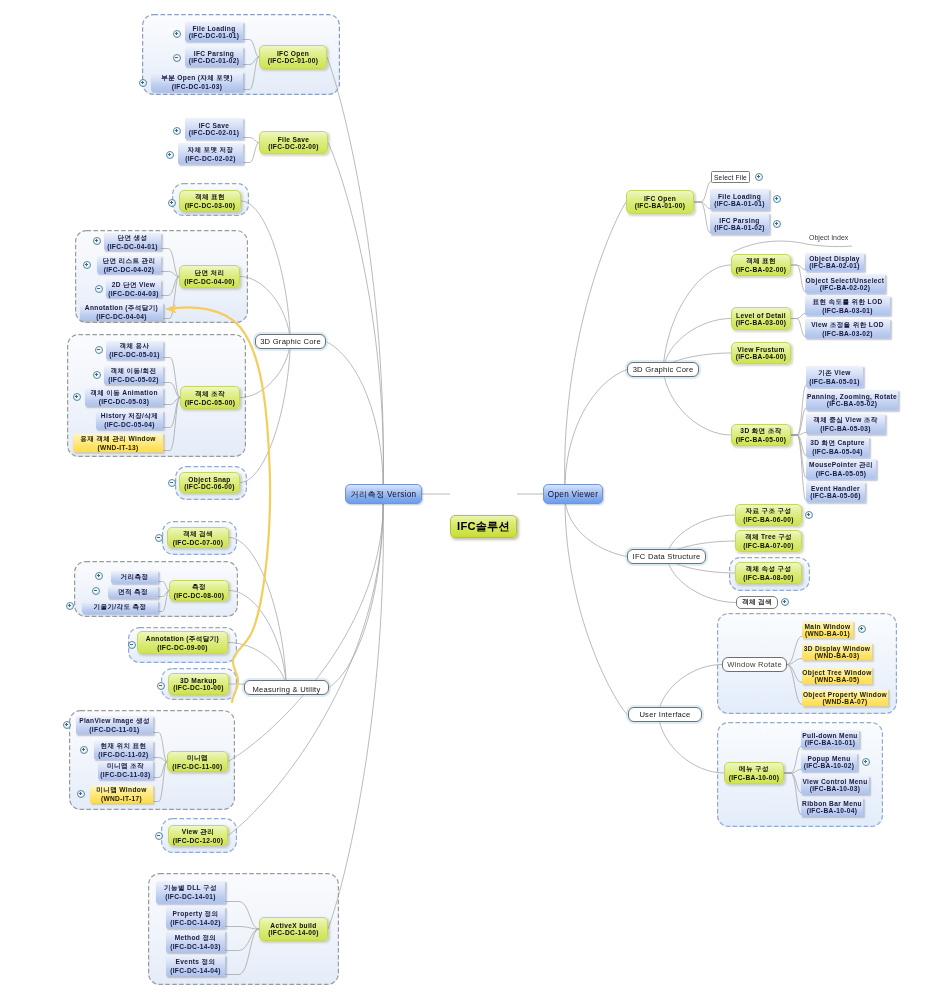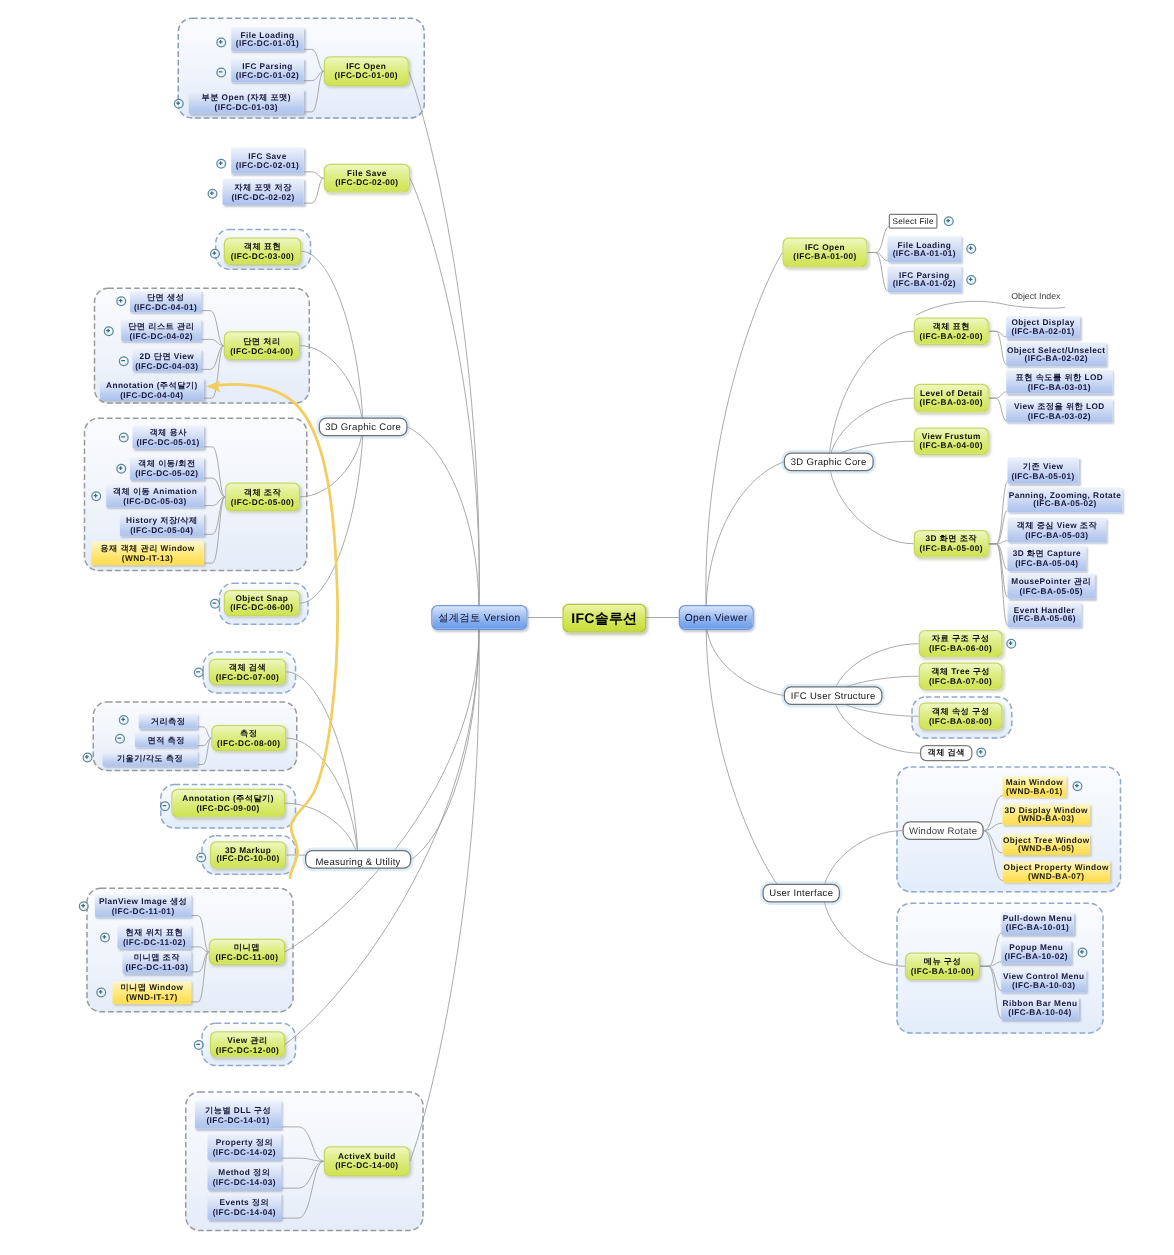--- a/index.html
+++ b/index.html
@@ -46,21 +46,21 @@
           font-weight:bold;font-size:6.6px;letter-spacing:.35px;}
   
   .n-bluepill{background:linear-gradient(180deg,#d6e4fb 0%,#a7c4f3 40%,#7fa9ee 75%,#6f9eea 100%);
           border:.8px solid #7096d6;border-radius:5px;color:#10102f;
           font-weight:normal;font-size:8.2px;letter-spacing:.3px;
           box-shadow:1px 1px 1.8px rgba(80,95,130,.34);}
   
   .n-center{background:linear-gradient(180deg,#ecf5ac 0%,#dcea72 35%,#d0e44c 72%,#c8dc3a 100%);
             border:.9px solid #b3c332;border-radius:5px;color:#000;
             font-weight:bold;font-size:11.2px;letter-spacing:.2px;
-            box-shadow:1.4px 1.4px 2.6px rgba(110,115,70,.42);}
+            box-shadow:1.4px 1.4px 2.6px rgba(110,115,70,.42);margin-top:32px;}
   .plaintext{position:absolute;font-size:7px;color:#3a3a3a;white-space:nowrap;font-weight:normal;}
   
   .mk{position:absolute;width:8px;height:8px;border-radius:50%;
       border:.9px solid #4e7f96;box-sizing:border-box;
       background:radial-gradient(circle at 38% 32%,#ffffff 0%,#eaf4f8 55%,#cfe3ec 100%);
       opacity:.92;}
   .mk:before,.mk:after{content:"";position:absolute;background:#2b5e78;}
   .mk:before{left:1.3px;top:2.75px;width:3.5px;height:.9px;}
   .mk:after{left:2.65px;top:1.4px;width:.9px;height:3.6px;}
   .mk.minus:after{display:none;}
@@ -494,38 +494,38 @@
       <span class="l2">(WND-BA-05)</span>
     </div>
 <div class="node n-yellow" style="left:802px;top:689px;width:86px;height:17px;">
       <span class="l1">Object Property Window</span>
       <span class="l2">(WND-BA-07)</span>
     </div>
 <div class="node n-center" style="left:450px;top:483px;width:67px;height:23px;">
       <span class="l1">IFC솔루션</span>
     </div>
 <div class="node n-bluepill" style="left:345px;top:484px;width:77px;height:20px;">
-      <span class="l1">설계검토 Version</span>
+      <span class="l1">거리측정 Version</span>
     </div>
 <div class="node n-bluepill" style="left:543px;top:484px;width:60px;height:20px;">
       <span class="l1">Open Viewer</span>
     </div>
 <div class="node n-pill" style="left:255px;top:334px;width:71px;height:15px;">
       <span class="l1">3D Graphic Core</span>
     </div>
 <div class="node n-pill" style="left:244px;top:680px;width:85px;height:15px;justify-content:flex-end;">
       <span class="l1">Measuring &amp; Utility</span>
     </div>
 <div class="node n-pill" style="left:627px;top:362px;width:72px;height:15px;">
       <span class="l1">3D Graphic Core</span>
     </div>
 <div class="node n-pill" style="left:627px;top:549px;width:79px;height:15px;">
-      <span class="l1">IFC User Structure</span>
-    </div>
-<div class="node n-pill" style="left:610px;top:707px;width:62px;height:15px;text-align:right;">
+      <span class="l1">IFC Data Structure</span>
+    </div>
+<div class="node n-pill" style="left:628px;top:707px;width:74px;height:15px;text-align:right;">
       <span class="l1">User Interface</span>
     </div>
 <div class="node n-pill2" style="left:722px;top:657px;width:65px;height:15px;">
       <span class="l1">Window Rotate</span>
     </div>
 <div class="plaintext" style="left:809px;top:234px;">Object Index</div>
 <div class="mk plus" style="left:172.5px;top:29.5px;"></div>
 <div class="mk minus" style="left:172.5px;top:53.5px;"></div>
 <div class="mk plus" style="left:138.5px;top:78.5px;"></div>
 <div class="mk plus" style="left:172.5px;top:126.5px;"></div>

